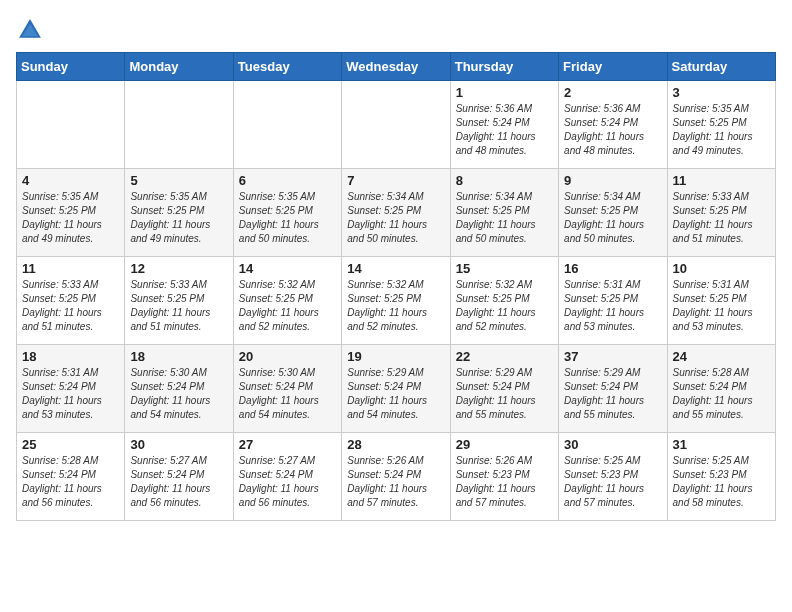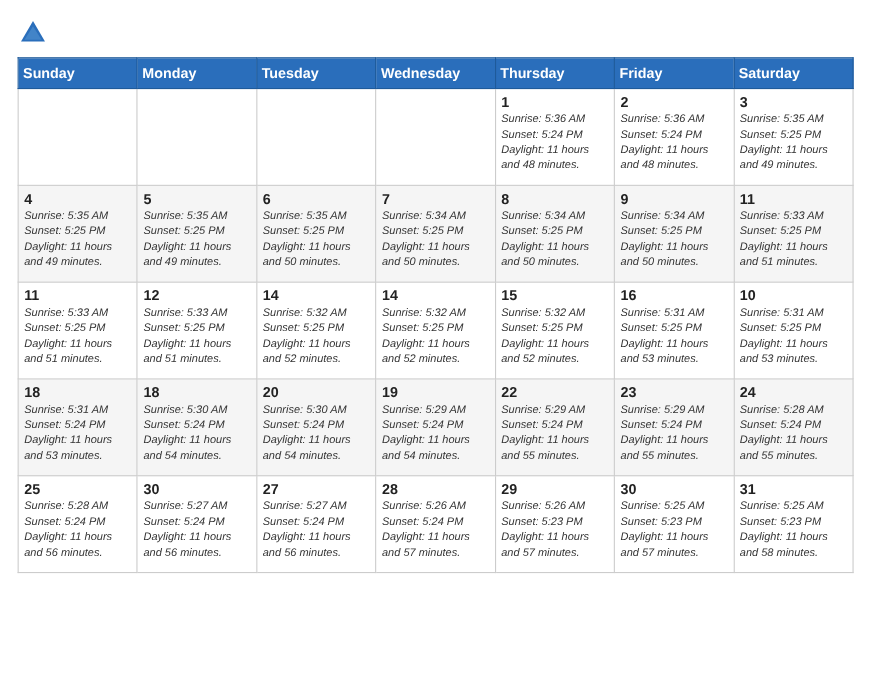--- a/index.html
+++ b/index.html
@@ -217,21 +217,21 @@
         </td>
         <td>
           <span class="day-number">19</span>
           <div class="day-info">Sunrise: 5:29 AM<br>Sunset: 5:24 PM<br>Daylight: 11 hours and 54 minutes.</div>
         </td>
         <td>
           <span class="day-number">22</span>
           <div class="day-info">Sunrise: 5:29 AM<br>Sunset: 5:24 PM<br>Daylight: 11 hours and 55 minutes.</div>
         </td>
         <td>
-          <span class="day-number">23</span>
+          <span class="day-number">37</span>
           <div class="day-info">Sunrise: 5:29 AM<br>Sunset: 5:24 PM<br>Daylight: 11 hours and 55 minutes.</div>
         </td>
         <td>
           <span class="day-number">24</span>
           <div class="day-info">Sunrise: 5:28 AM<br>Sunset: 5:24 PM<br>Daylight: 11 hours and 55 minutes.</div>
         </td>
       </tr>
       <tr>
         <td>
           <span class="day-number">25</span>

